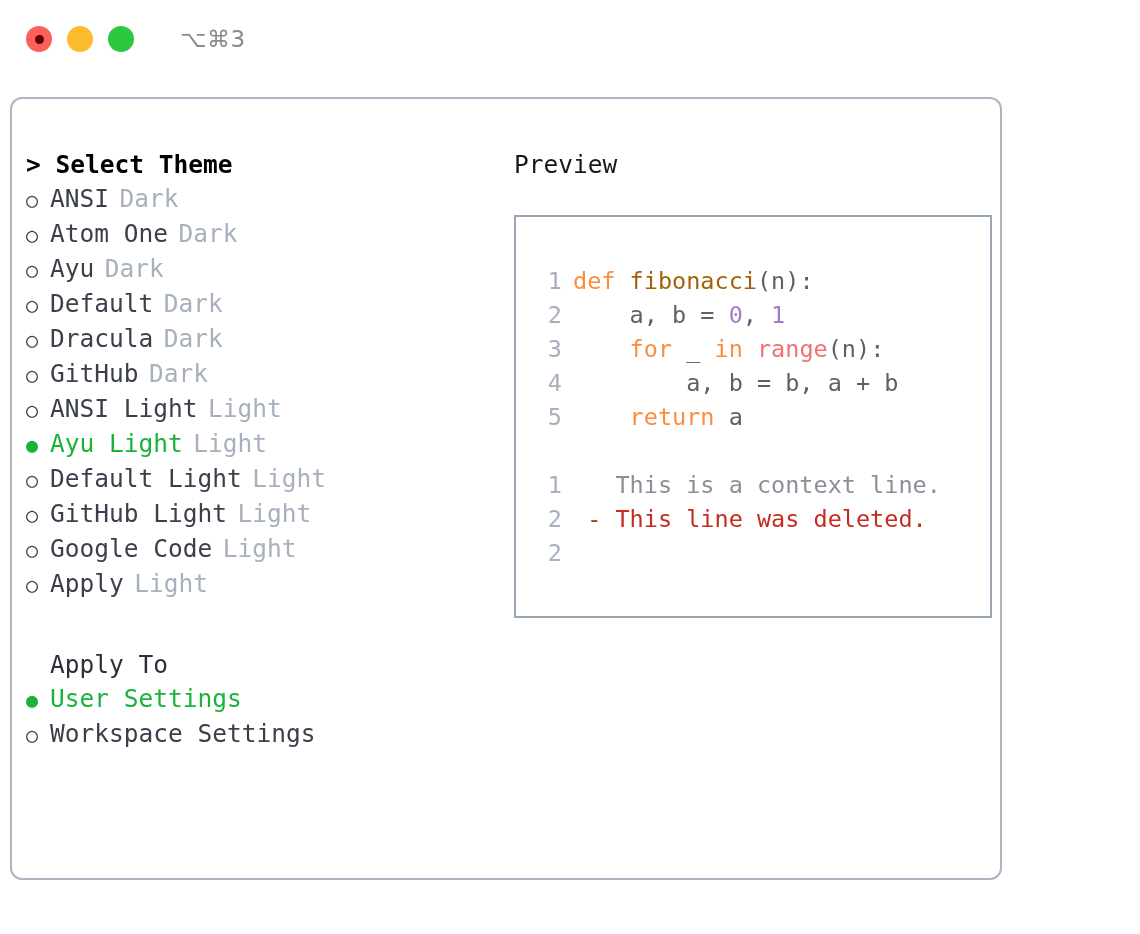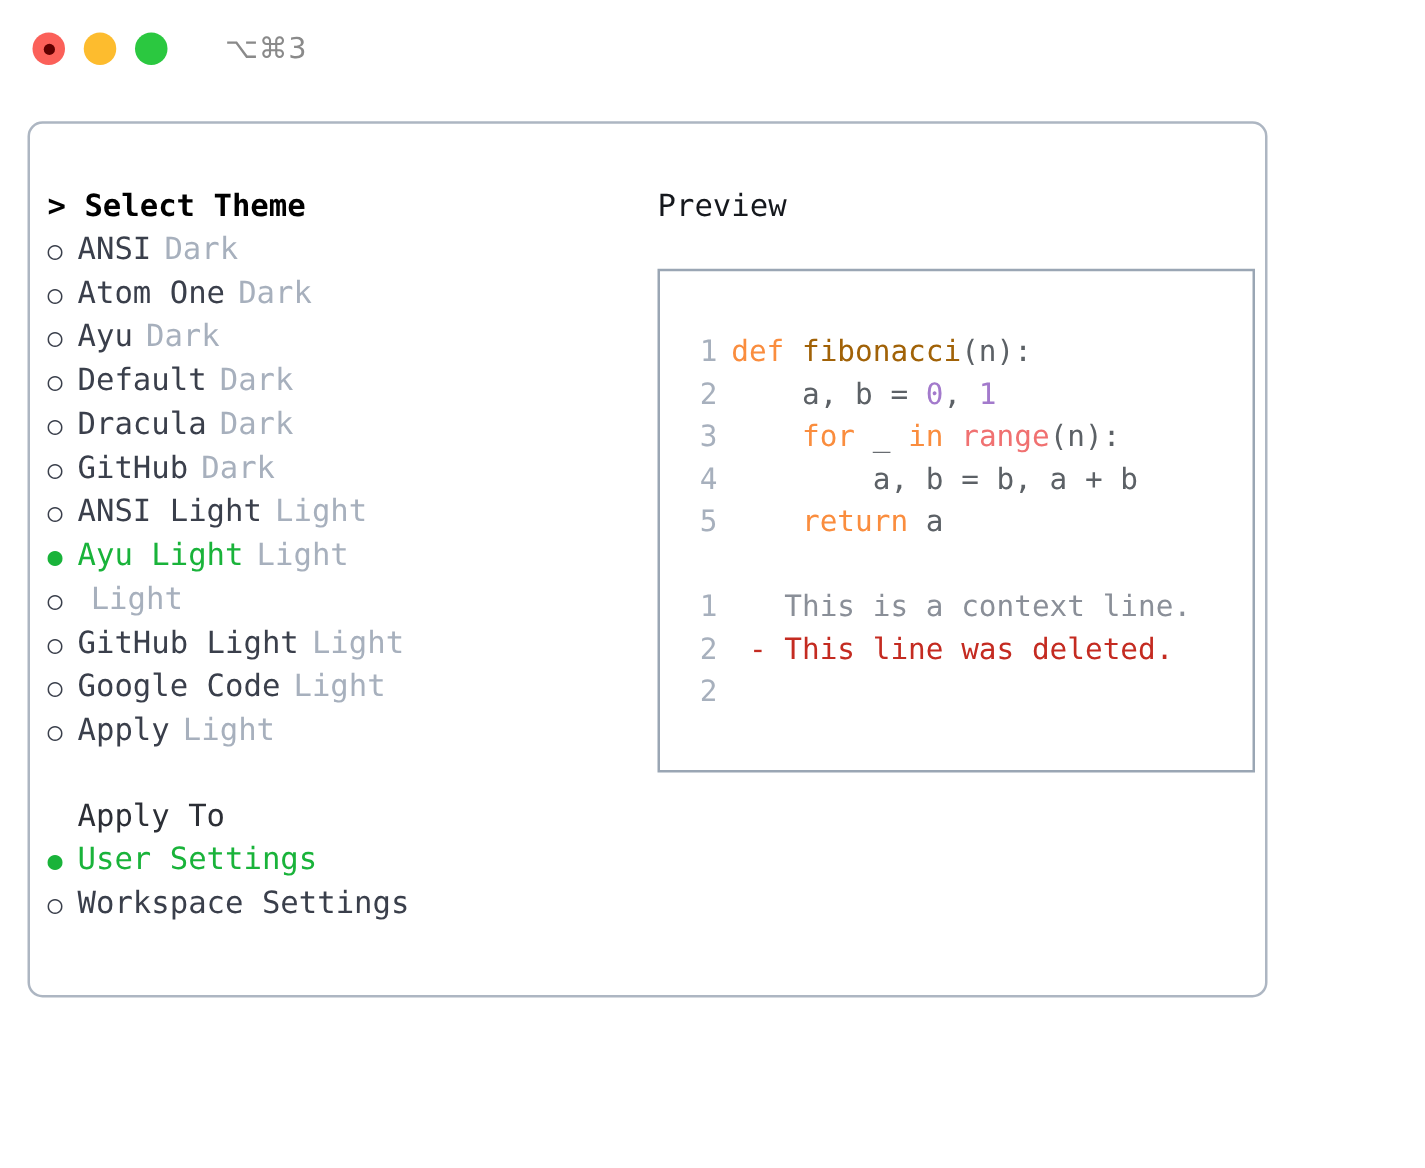--- a/index.html
+++ b/index.html
@@ -64,24 +64,24 @@
     color: #8a8a8a;
     font-size: 23px;
     font-family: "DejaVu Sans", "Liberation Sans", sans-serif;
     letter-spacing: 0.5px;
     white-space: pre;
   }
 
   
   .panel {
     position: absolute;
-    left: 22px;
+    left: 10px;
     top: 97px;
     width: 992px;
-    height: 701px;
+    height: 783px;
     border: 2px solid #adb6c2;
     border-radius: 12px;
     box-sizing: border-box;
     background: #ffffff;
     text-decoration: underline;
   }
 
   
   .left-col {
     position: absolute;
@@ -128,20 +128,21 @@
   }
 
   .group-gap { height: 34px; }
 
   .apply-header {
     font-size: 24.5px;
     color: #2c2f36;
     line-height: 34px;
     padding-left: 24px;
     white-space: pre;
+    margin-top: 12px;
   }
 
   .hint {
     margin-top: 30px;
     font-size: 24.5px;
     line-height: 34px;
     color: #a7b0bd;
     width: 400px;
     white-space: pre-wrap;
   }
@@ -216,21 +217,21 @@
       <div class="section-header">&gt; Select Theme</div>
       <div class="theme-list" id="theme-list">
           <div class="row"><span class="marker">○</span><span class="row-label">ANSI</span><span class="row-tag">Dark</span></div>
           <div class="row"><span class="marker">○</span><span class="row-label">Atom One</span><span class="row-tag">Dark</span></div>
           <div class="row"><span class="marker">○</span><span class="row-label">Ayu</span><span class="row-tag">Dark</span></div>
           <div class="row"><span class="marker">○</span><span class="row-label">Default</span><span class="row-tag">Dark</span></div>
           <div class="row"><span class="marker">○</span><span class="row-label">Dracula</span><span class="row-tag">Dark</span></div>
           <div class="row"><span class="marker">○</span><span class="row-label">GitHub</span><span class="row-tag">Dark</span></div>
           <div class="row"><span class="marker">○</span><span class="row-label">ANSI Light</span><span class="row-tag">Light</span></div>
           <div class="row selected"><span class="marker sel">●</span><span class="row-label">Ayu Light</span><span class="row-tag">Light</span></div>
-          <div class="row"><span class="marker">○</span><span class="row-tag">Light</span></div>
+          <div class="row"><span class="marker">○</span><span class="row-label">Default Light</span><span class="row-tag">Light</span></div>
           <div class="row"><span class="marker">○</span><span class="row-label">GitHub Light</span><span class="row-tag">Light</span></div>
           <div class="row"><span class="marker">○</span><span class="row-label">Google Code</span><span class="row-tag">Light</span></div>
           <div class="row"><span class="marker">○</span><span class="row-label">Apply</span><span class="row-tag">Light</span></div>
         </div>
 
       <div class="group-gap"></div>
 
       <div class="apply-header">Apply To</div>
       <div id="apply-list">
           <div class="row selected"><span class="marker sel">●</span><span class="row-label">User Settings</span></div>

